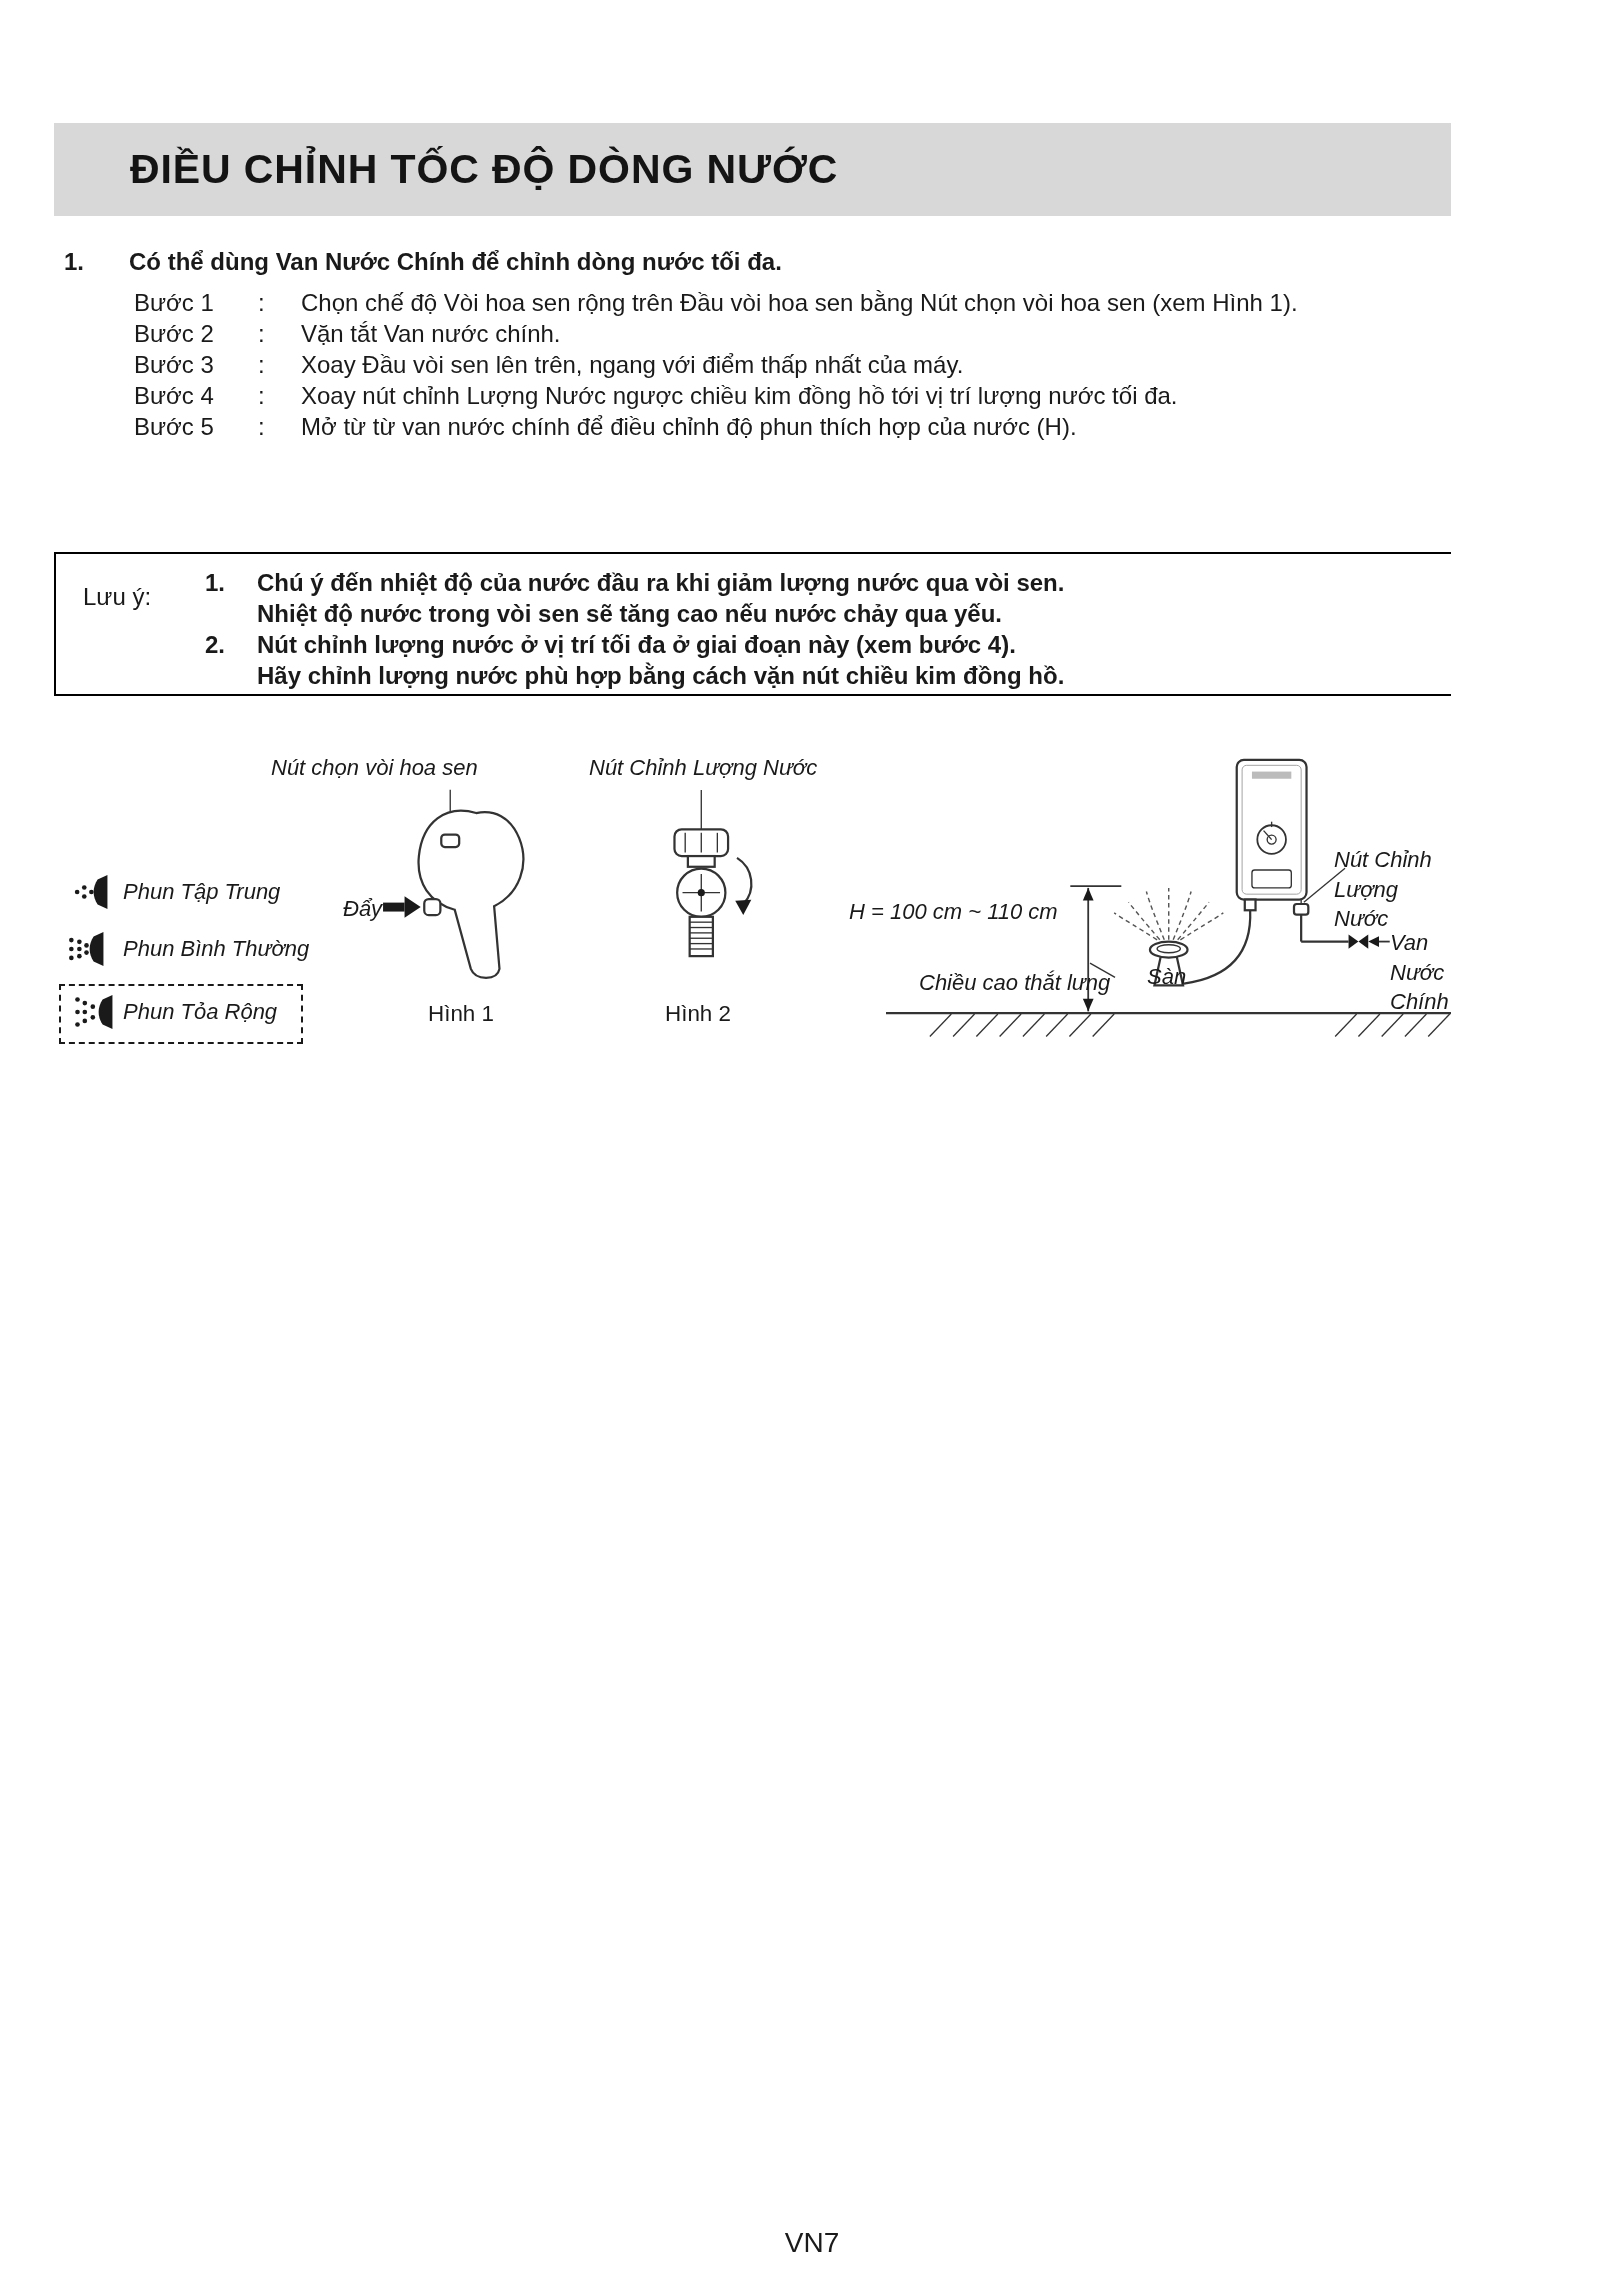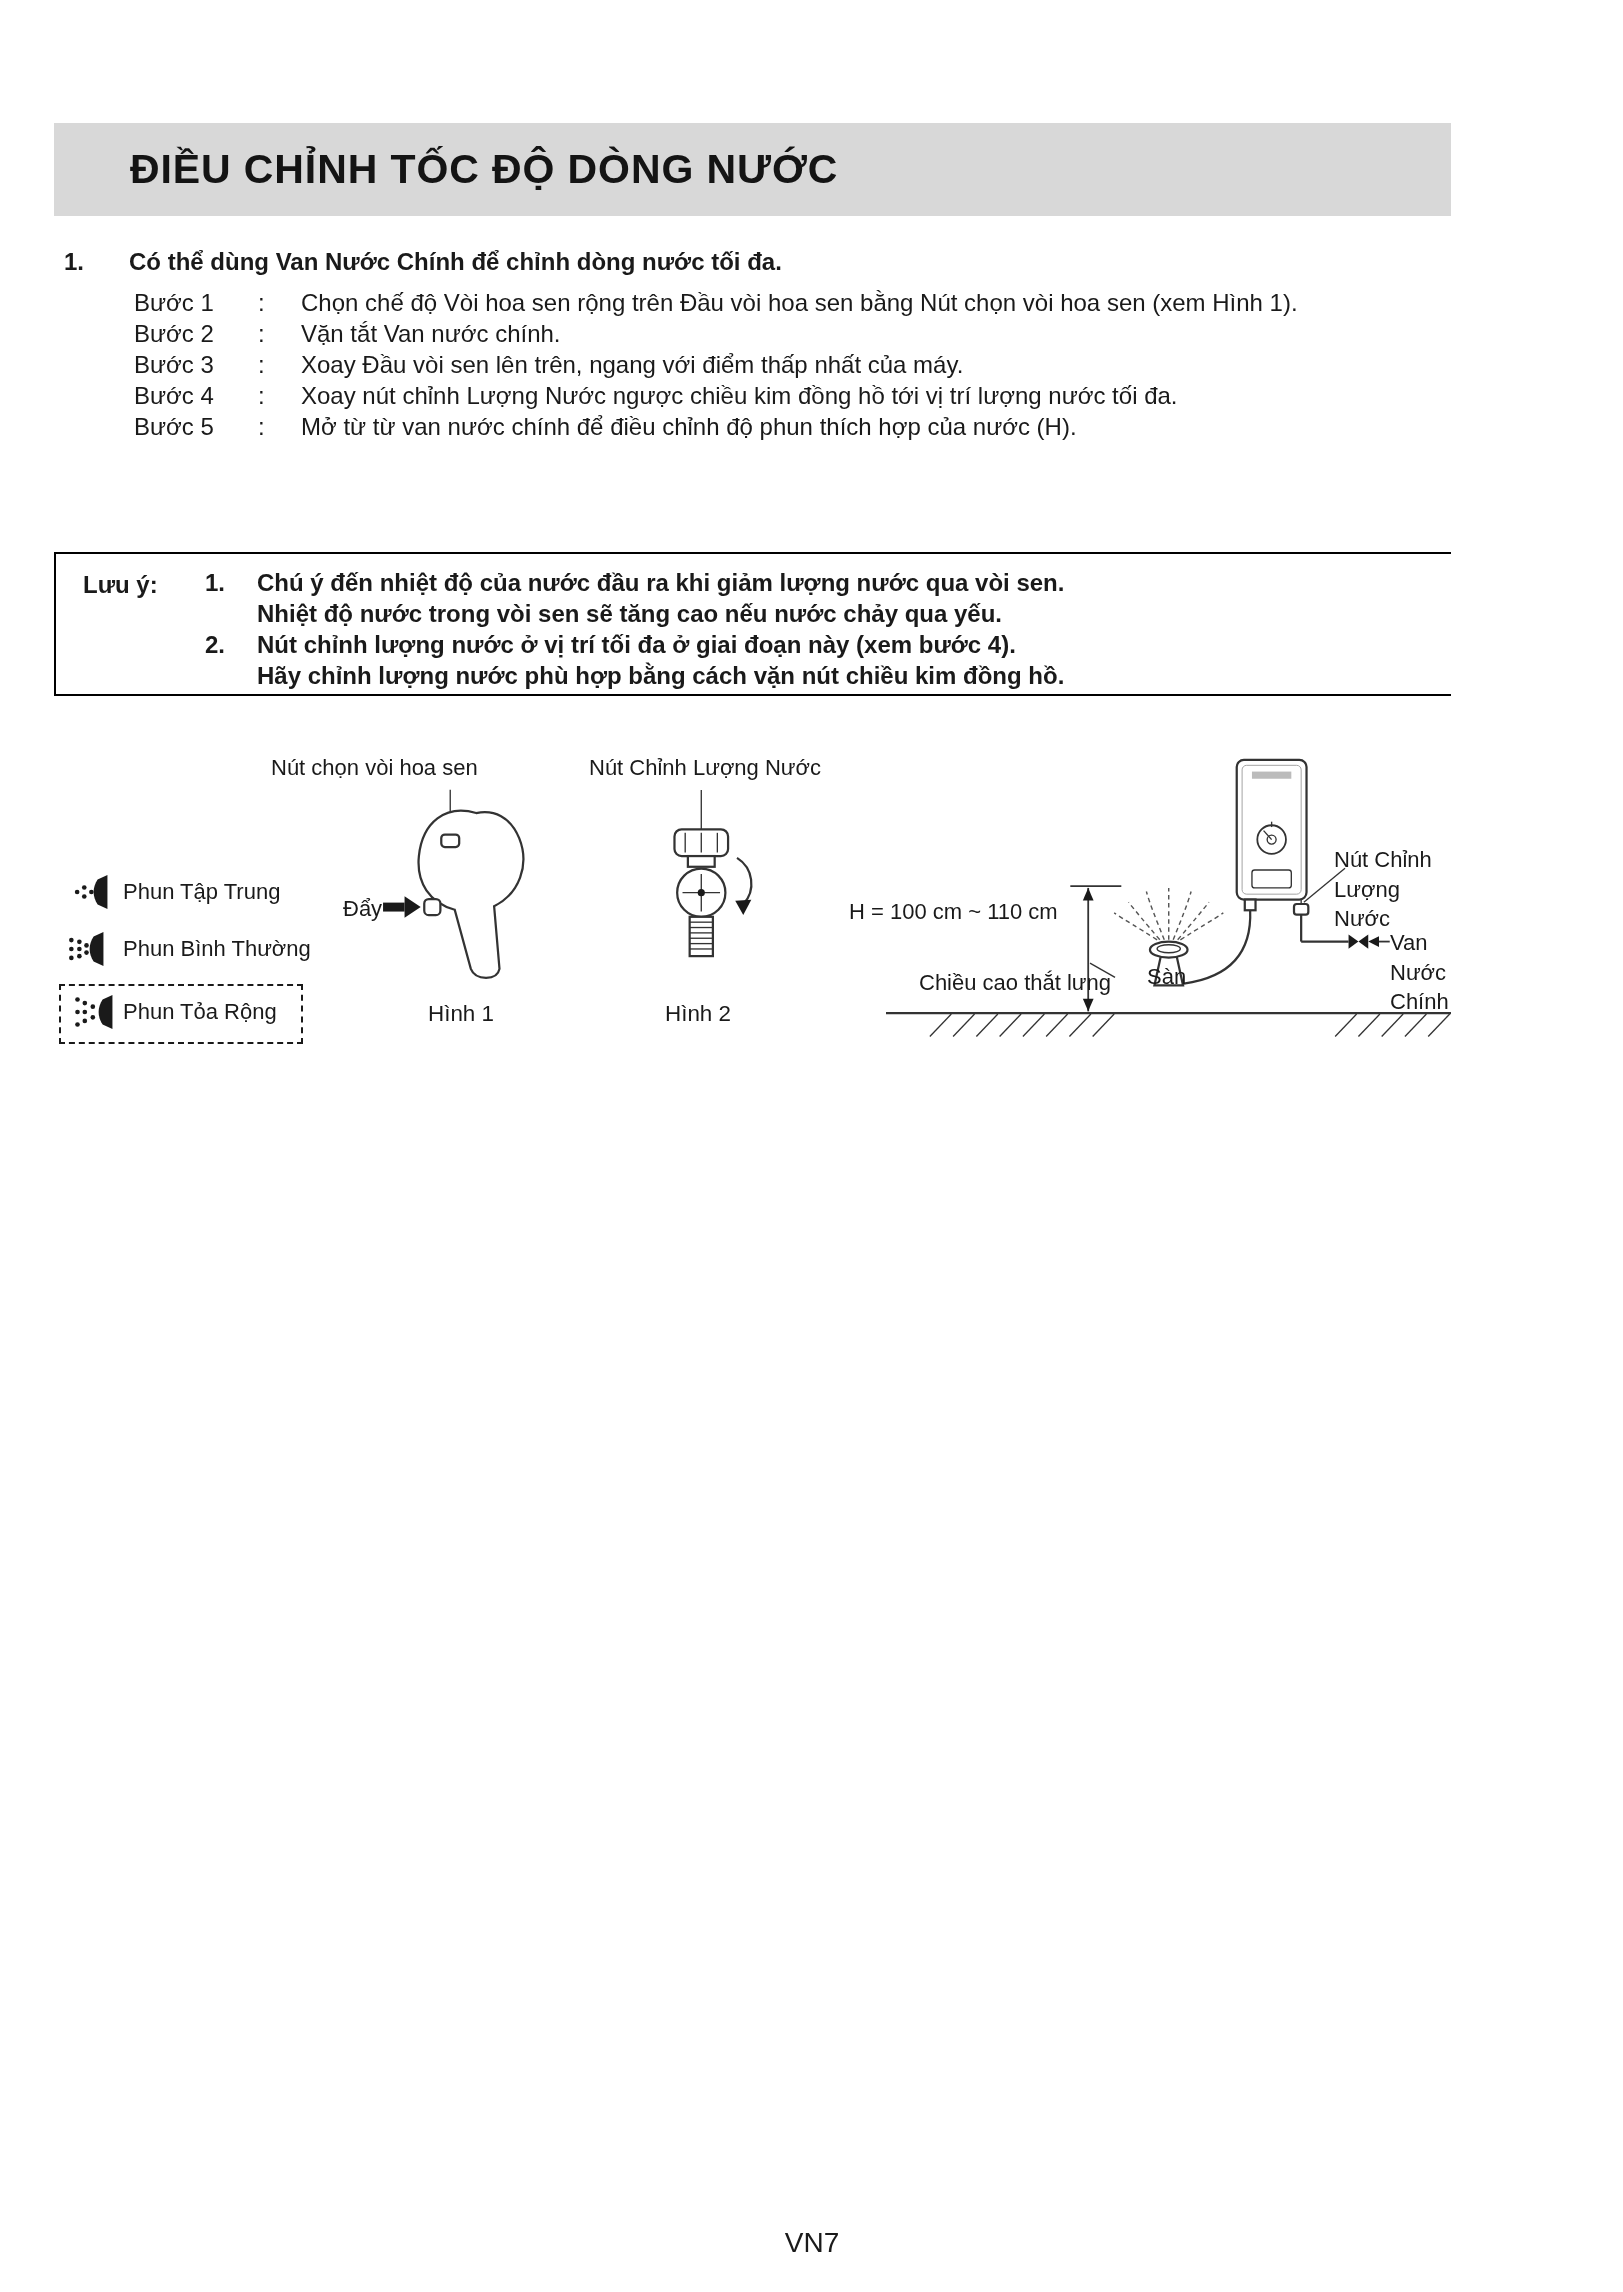--- a/index.html
+++ b/index.html
@@ -30,28 +30,28 @@
   .steps{
     position:absolute;left:134px;top:287px;width:1370px;
     font-size:24px;line-height:31px;
   }
   .step-row{display:grid;grid-template-columns:124px 43px 1fr;}
   
   .notebox{
     position:absolute;left:54px;top:552px;width:1487px;height:144px;
     border:2.7px solid #000;box-sizing:border-box;
   }
-  .notebox-label{position:absolute;left:27px;top:17px;font-weight:bold;font-size:24px;}
+  .notebox-label{position:absolute;left:27px;top:29px;font-weight:normal;font-size:24px;}
   .note-items{
     position:absolute;left:149px;top:13.4px;width:1308px;
     font-weight:bold;font-size:24px;line-height:31px;
   }
   .note-row{display:grid;grid-template-columns:52px 1fr;}
   
-  .fig-label{position:absolute;font-size:22px;white-space:nowrap;}
+  .fig-label{position:absolute;font-size:22px;white-space:nowrap;font-style:italic;}
   .fig-caption{position:absolute;font-size:22.4px;white-space:nowrap;}
   .multiline{white-space:pre-line;line-height:29.6px;}
   .dashed-box{
     position:absolute;left:59px;top:984px;width:244px;height:60px;
     border:2.2px dashed #1a1a1a;box-sizing:border-box;
   }
   svg{position:absolute;}
   .lineart{stroke:#333;stroke-width:2.5;fill:#fff;}
   .thin{stroke:#333;stroke-width:1.5;fill:none;}
   .spray{stroke:#555;stroke-width:1.6;fill:none;stroke-dasharray:5 4;}

